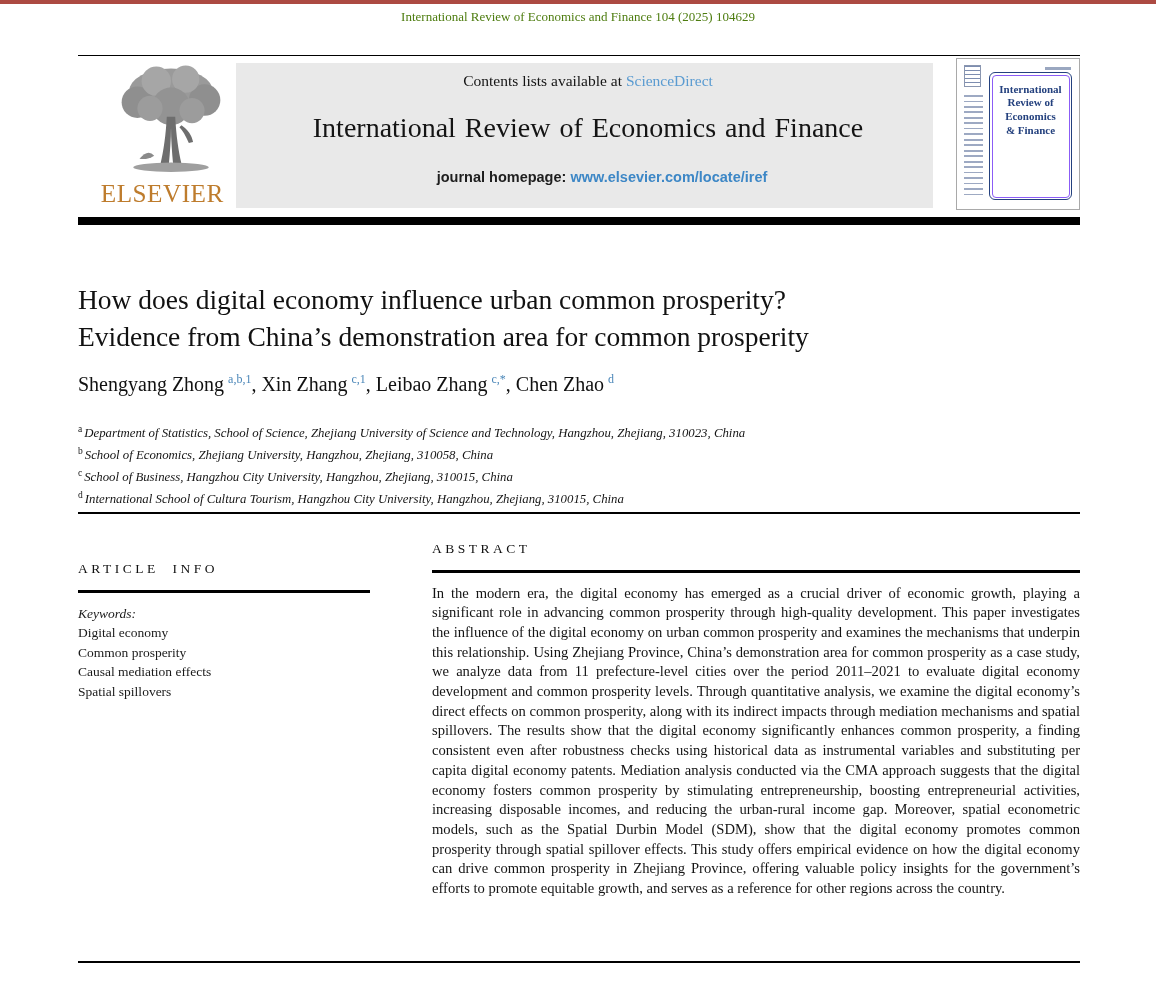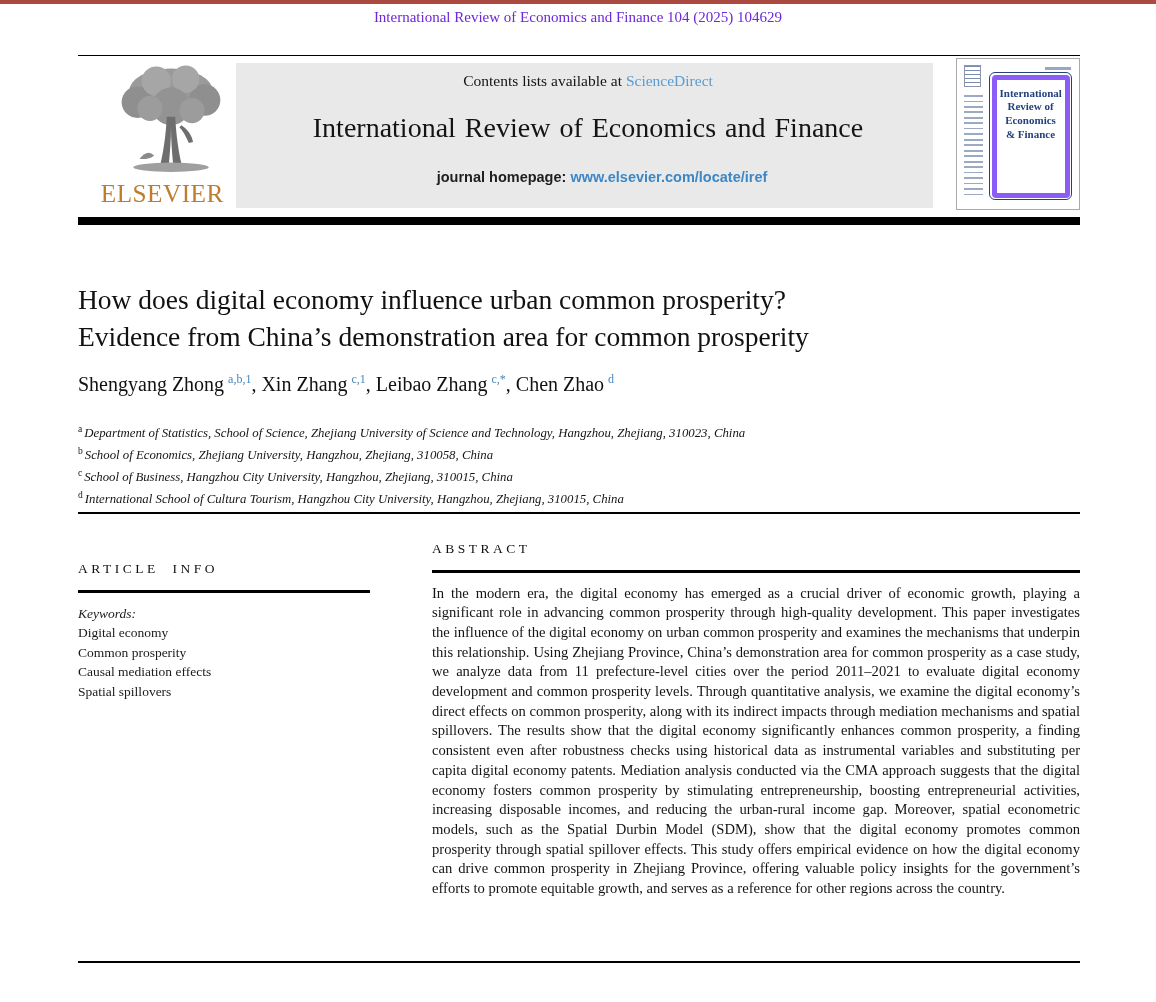--- a/index.html
+++ b/index.html
@@ -3,21 +3,21 @@
 <meta charset="utf-8">
 <style>
   html,body { margin:0; padding:0; background:#ffffff; }
   .page {
     position:relative; width:1156px; height:1002px; background:#ffffff;
     font-family:"Liberation Serif", serif; color:#1a1a1a; overflow:hidden;
   }
   .top-accent { position:absolute; top:0; left:0; width:1156px; height:4px; background:#AC4A42; }
   .citation {
     position:absolute; top:9px; left:0; width:1156px; text-align:center;
-    font-size:15px; color:#6d28d9;
+    font-size:13px; color:#4d7c0f;
   }
   .masthead { position:absolute; top:55px; left:78px; width:1002px; height:162px; border-top:1.5px solid #000; box-sizing:border-box; }
   .logo-block { position:absolute; top:6px; left:17px; width:152px; height:152px; text-align:center; }
   .tree-svg { display:block; margin:0 auto; width:126px; height:116px; }
   .wordmark {
     font-size:26px; color:#BE7C2D; letter-spacing:0.5px; margin-top:1px;
     transform:scaleX(0.97); transform-origin:left; text-align:left; padding-left:6px;
   }
   .banner {
     position:absolute; top:7px; left:158px; width:690px; height:145px;
@@ -44,21 +44,21 @@
   .cover-editors {
     position:absolute; top:36px; left:7px; width:19px; height:104px;
     background:repeating-linear-gradient(180deg,#8c9ab8 0 1.5px, transparent 1.5px 5.5px);
     opacity:0.85;
   }
   .cover-box {
     position:absolute; top:13px; left:32px; right:7px; bottom:9px;
     border:1.5px solid #24417E; border-radius:6px;
   }
   .cover-box-inner {
-    position:absolute; inset:1.5px; border:5px solid #8b5cf6; border-radius:4px;
+    position:absolute; inset:1.5px; border:1px solid #8b5cf6; border-radius:4px;
   }
   .cover-title {
     margin-top:7px; padding:0 3px; font-size:11px; font-weight:700; color:#24417E;
     text-align:center; line-height:1.25; white-space:pre-line;
   }
   .thick-bar { position:absolute; top:217px; left:78px; width:1002px; height:8px; background:#000; }
   .article-title { position:absolute; top:281px; left:78px; width:940px; font-size:27.5px; line-height:37px; color:#111; }
   .authors { position:absolute; top:372px; left:78px; width:940px; font-size:20px; color:#111; }
   .authors sup { color:#4A86B8; font-size:12px; margin-left:4px; }
   .affiliations { position:absolute; top:421px; left:78px; width:940px; font-size:12.8px; }

